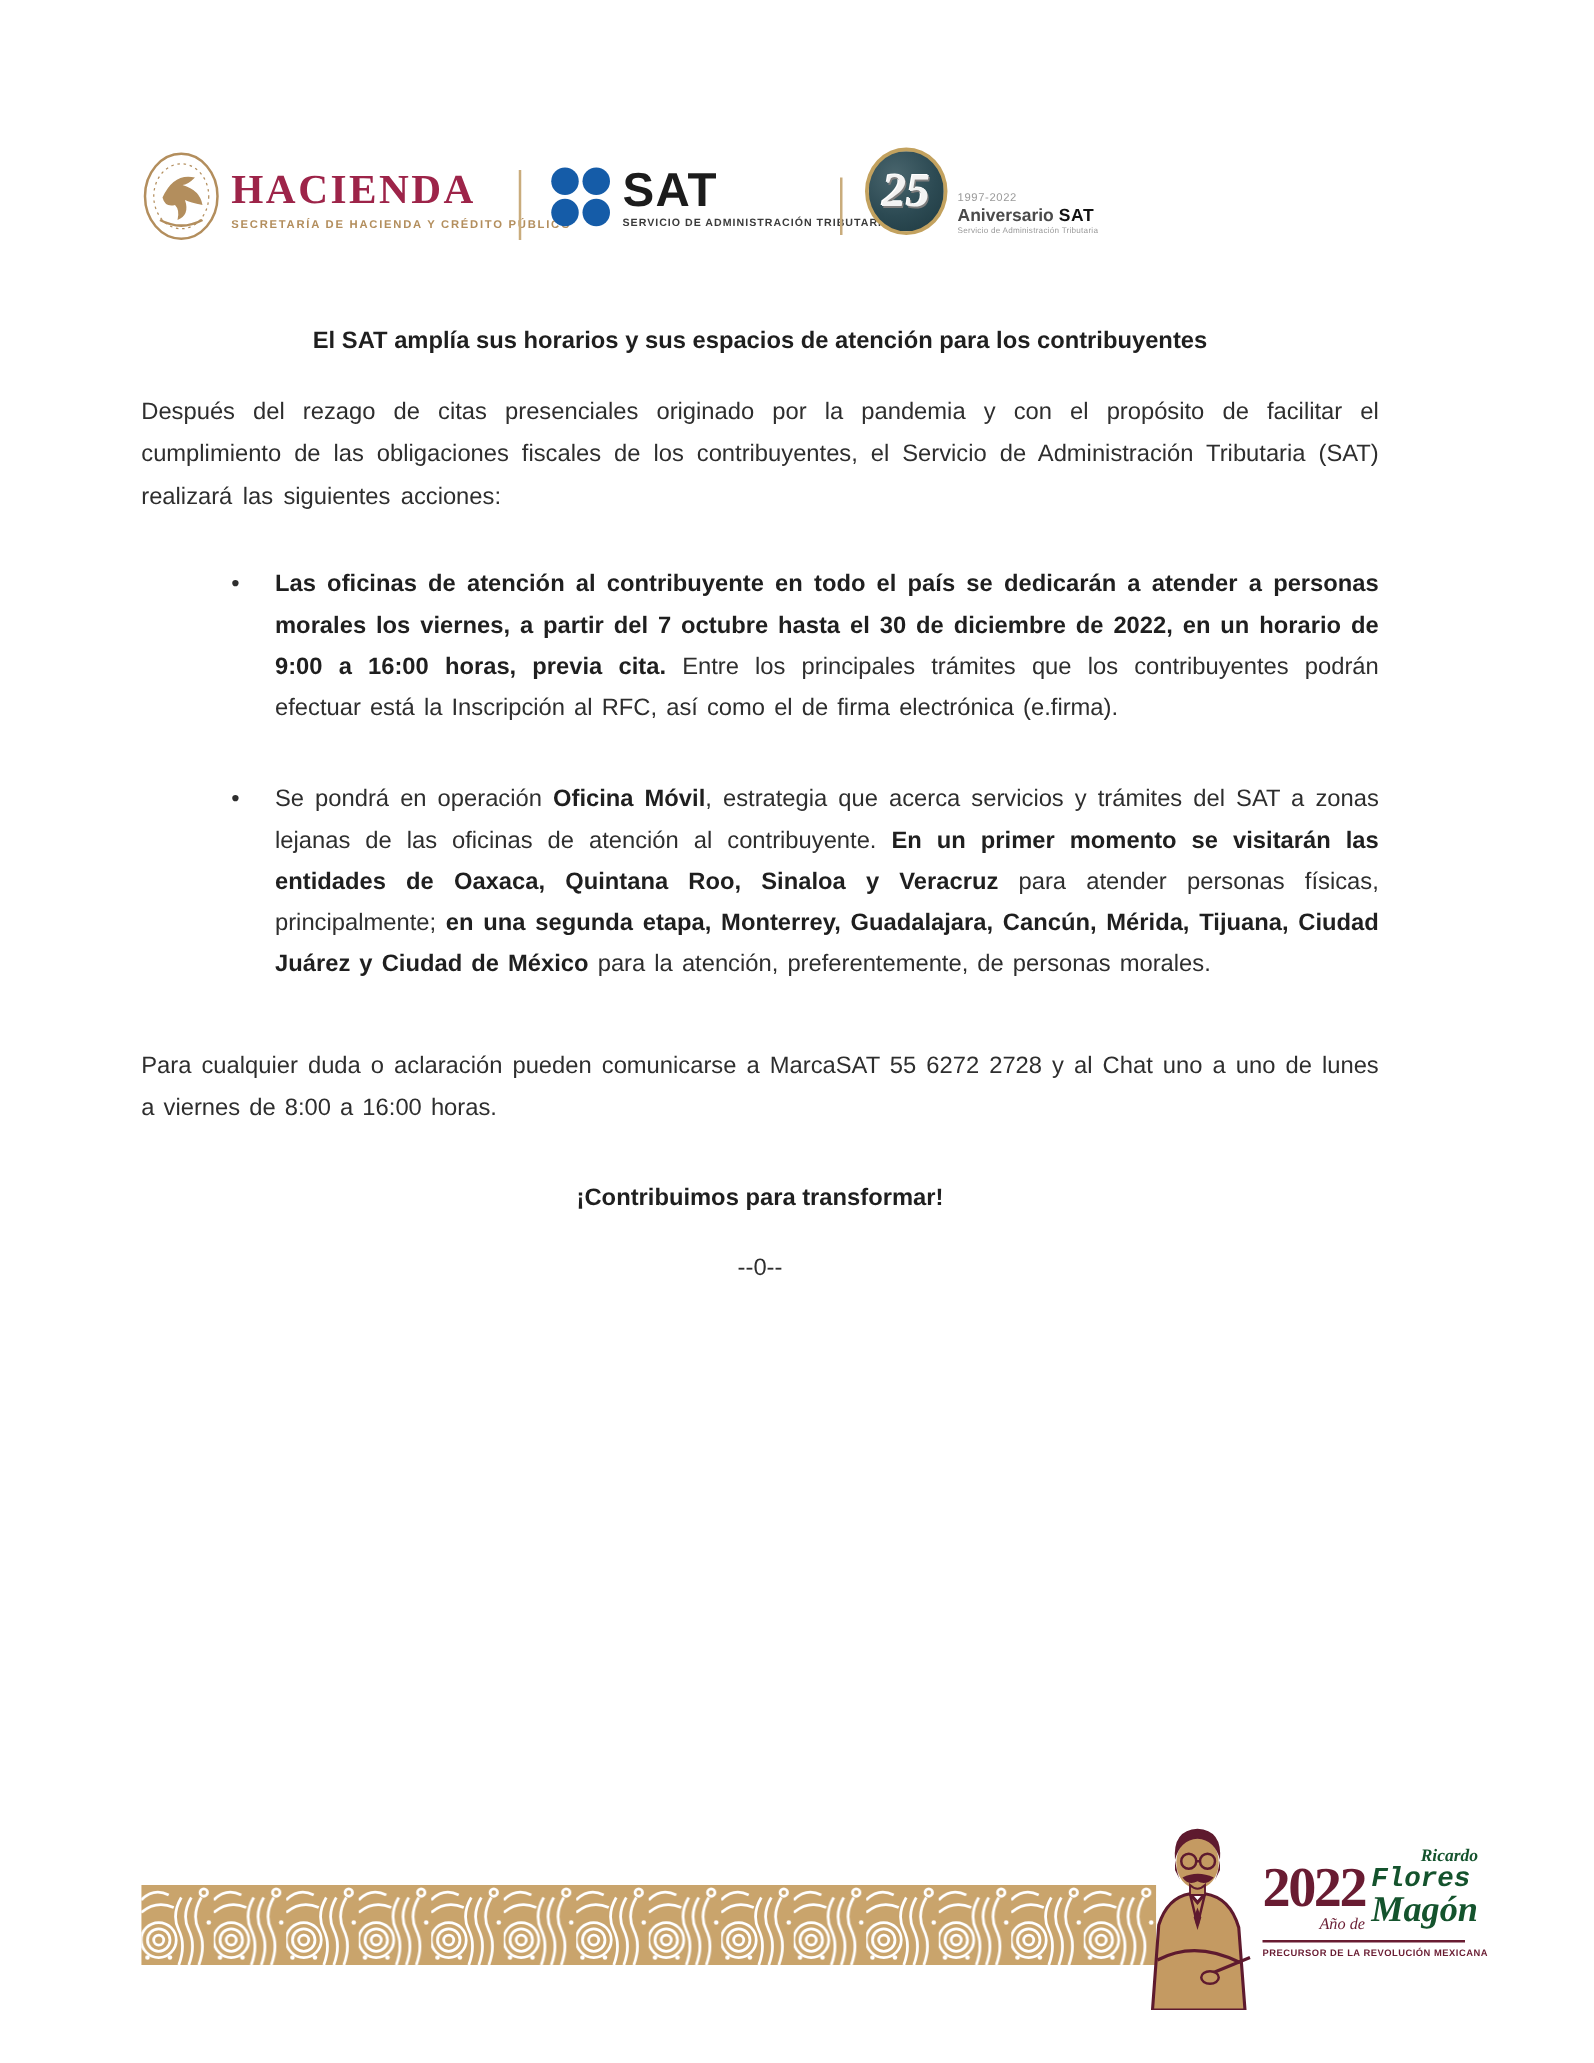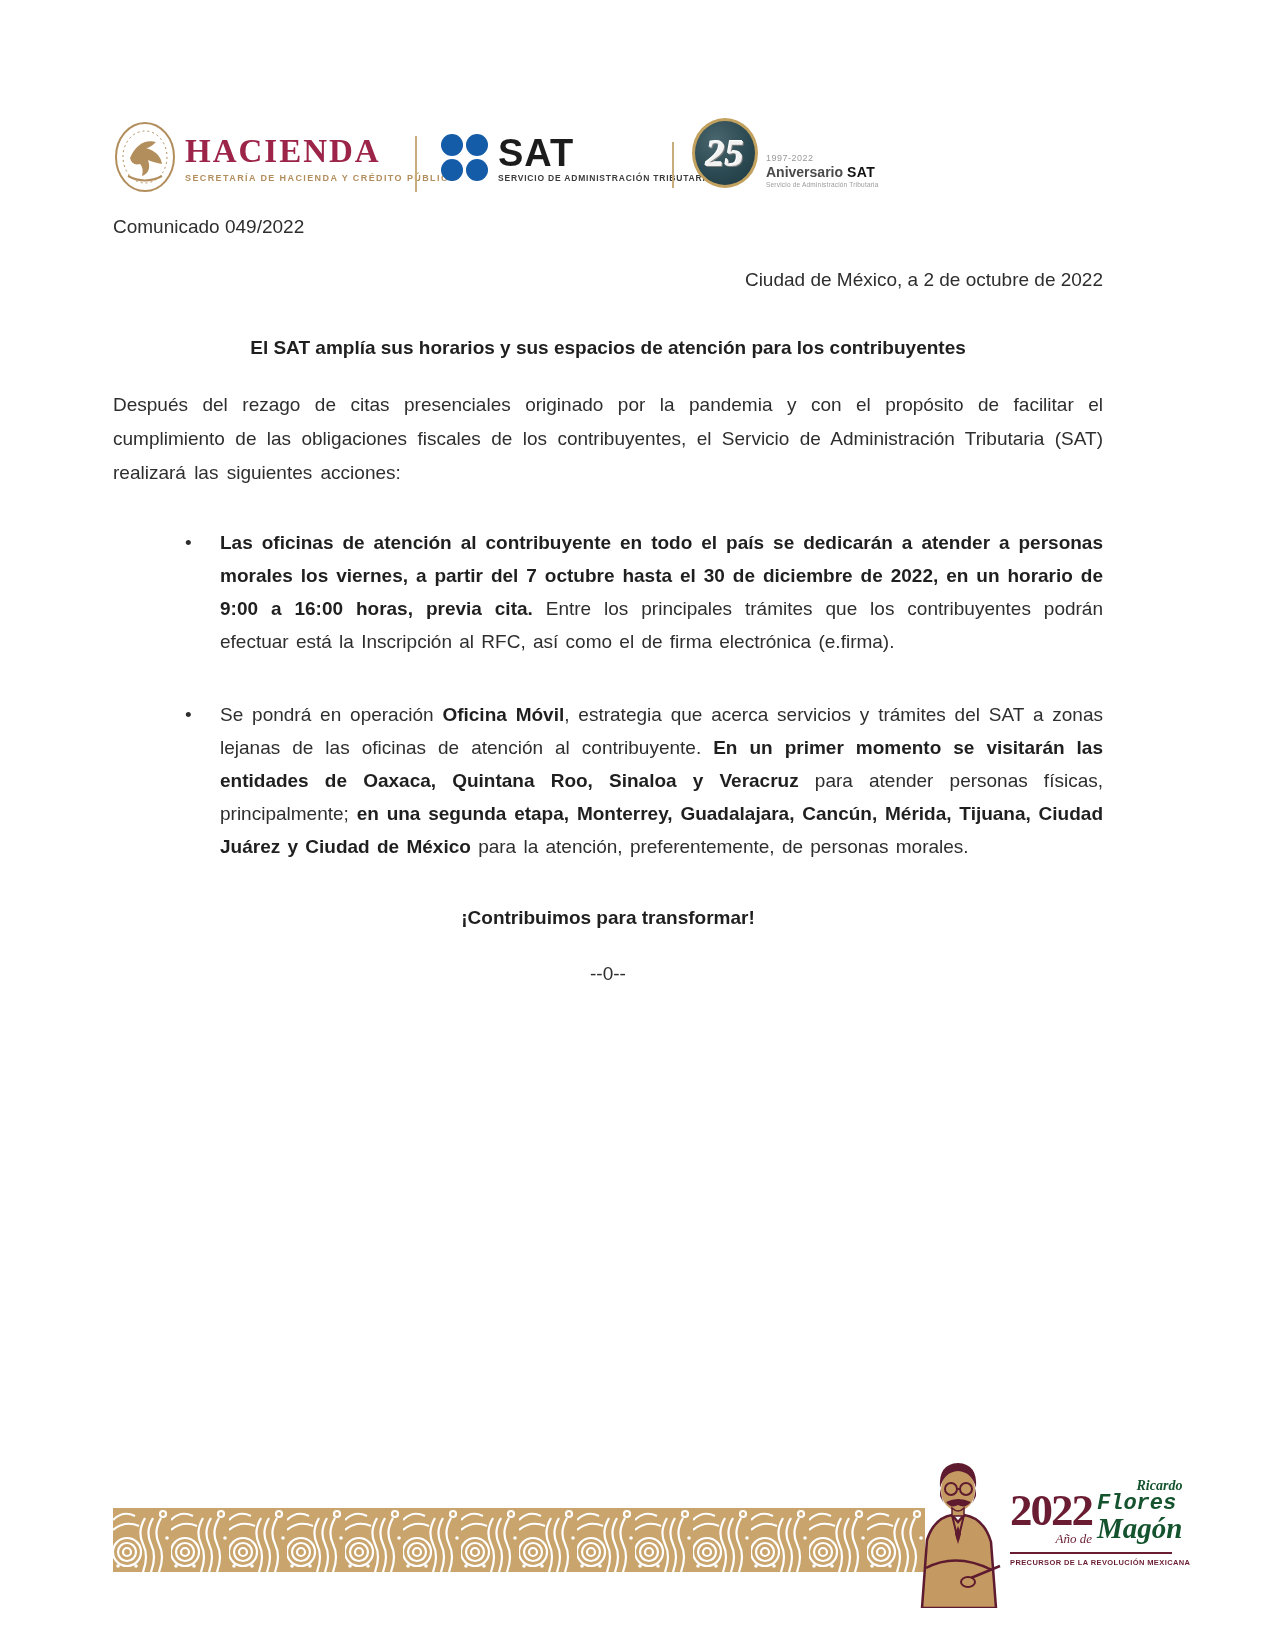--- a/index.html
+++ b/index.html
@@ -138,36 +138,35 @@
       <div class="years-25">1997-2022</div>
       <div class="aniv-line">
         <span>Aniversario</span>
         <span class="aniv-brand">SAT</span>
       </div>
       <div class="sub-25">Servicio de Administración Tributaria</div>
     </div>
   </div>
 
   <div class="doc">
-    <div class="comunicado">Comunicado 049/2022</div>
-    <div class="dateline">Ciudad de México, a 2 de octubre de 2022</div>
     <div class="doc-title">El SAT amplía sus horarios y sus espacios de atención para los contribuyentes</div>
     <p class="intro">Después del rezago de citas presenciales originado por la pandemia y con el propósito de facilitar el cumplimiento de las obligaciones fiscales de los contribuyentes, el Servicio de Administración Tributaria (SAT) realizará las siguientes acciones:</p>
 
     <ul class="points">
       <li>
         <span class="marker">•</span>
         <span class="b">Las oficinas de atención al contribuyente en todo el país se dedicarán a atender a personas morales los viernes, a partir del 7 octubre hasta el 30 de diciembre de 2022, en un horario de 9:00 a 16:00 horas, previa cita.</span><span> Entre los principales trámites que los contribuyentes podrán efectuar está la Inscripción al RFC, así como el de firma electrónica (e.firma).</span>
       </li>
       <li>
         <span class="marker">•</span>
         <span>Se pondrá en operación </span><span class="b">Oficina Móvil</span><span>, estrategia que acerca servicios y trámites del SAT a zonas lejanas de las oficinas de atención al contribuyente. </span><span class="b">En un primer momento se visitarán las entidades de Oaxaca, Quintana Roo, Sinaloa y Veracruz</span><span> para atender personas físicas, principalmente; </span><span class="b">en una segunda etapa, Monterrey, Guadalajara, Cancún, Mérida, Tijuana, Ciudad Juárez y Ciudad de México</span><span> para la atención, preferentemente, de personas morales.</span>
       </li>
     </ul>
 
+    <p class="closing">Para cualquier duda o aclaración pueden comunicarse a MarcaSAT 55 6272 2728 y al Chat uno a uno de lunes a viernes de 8:00 a 16:00 horas.</p>
     <div class="slogan">¡Contribuimos para transformar!</div>
     <div class="endmark">--0--</div>
   </div>
 
 
   <div class="band">
     <svg width="812" height="64" viewBox="0 0 812 64" aria-hidden="true">
       <defs>
         <pattern id="greca" width="58" height="64" patternUnits="userSpaceOnUse">
           <rect width="58" height="64" fill="#C9A46C"></rect>

